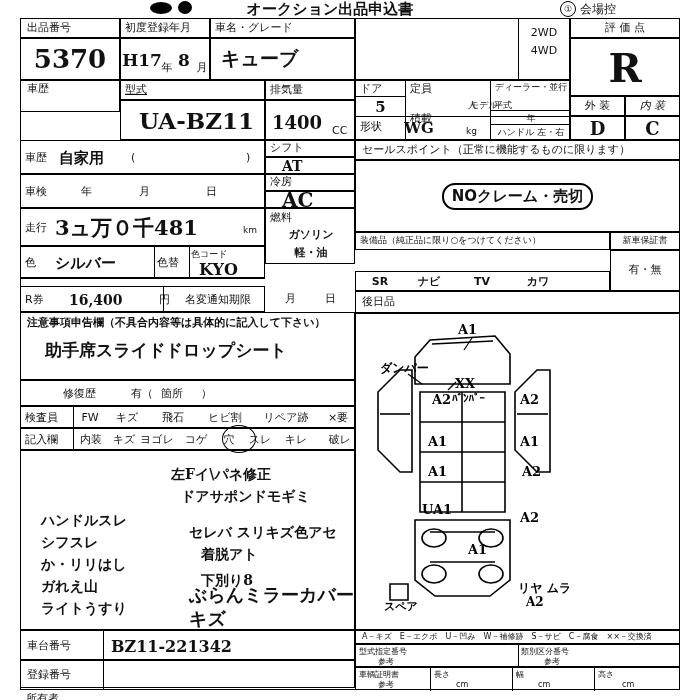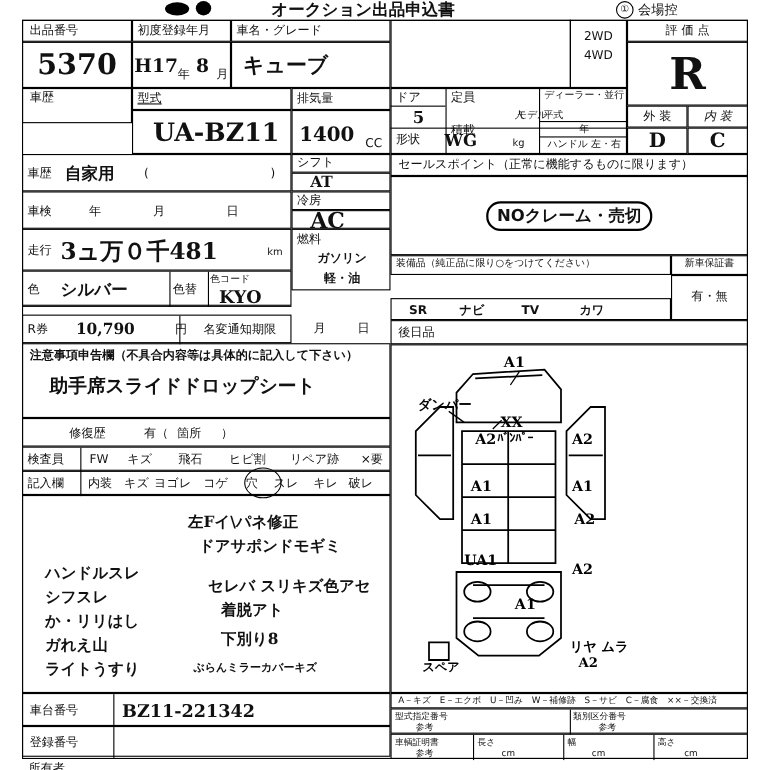--- a/index.html
+++ b/index.html
@@ -154,21 +154,21 @@
     <div class="bx lft hand" style="left:34px;top:4px;width:100px;height:24px;font-size:15px;">シルバー</div>
     <div class="bx lft lbl" style="left:136px;top:9px;width:32px;height:14px;">色替</div>
     <div class="bx lft sm" style="left:170px;top:2px;width:56px;height:12px;">色コード</div>
     <div class="bx lft hand" style="left:178px;top:12px;width:60px;height:20px;font-size:16px;">KYO</div>
     <div class="vline" style="left:133px;top:0;height:32px;"></div>
     <div class="vline" style="left:168px;top:0;height:32px;"></div>
   </div>
 
   <div class="bx b" style="left:20px;top:286px;width:245px;height:26px;">
     <div class="bx lft lbl" style="left:4px;top:6px;width:26px;height:14px;">R券</div>
-    <div class="bx lft hand" style="left:48px;top:3px;width:90px;height:20px;font-size:14px;">10,790</div>
+    <div class="bx lft hand" style="left:48px;top:3px;width:90px;height:20px;font-size:14px;">16,400</div>
     <div class="bx lft lbl" style="left:138px;top:6px;width:20px;height:14px;">円</div>
     <div class="bx lft lbl" style="left:164px;top:6px;width:100px;height:14px;">名変通知期限</div>
     <div class="vline" style="left:142px;top:0;height:26px;"></div>
   </div>
   <div class="bx lft lbl" style="left:285px;top:292px;width:24px;height:14px;">月</div>
   <div class="bx lft lbl" style="left:325px;top:292px;width:24px;height:14px;">日</div>
   <div class="hline" style="left:20px;top:278px;width:245px;"></div>
 
   <div class="bx b lft lbl" style="left:355px;top:140px;width:325px;height:20px;padding-left:6px;">セールスポイント（正常に機能するものに限ります）</div>
   <div class="bx b ctr" style="left:355px;top:160px;width:325px;height:72px;">
@@ -212,39 +212,39 @@
   </div>
   <div class="bx b" style="left:20px;top:428px;width:335px;height:22px;">
     <div class="bx lft lbl" style="left:4px;top:4px;width:50px;height:14px;">記入欄</div>
     <div class="bx ctr lbl" style="left:54px;top:4px;width:32px;height:14px;">内装</div>
     <div class="bx ctr lbl" style="left:88px;top:4px;width:30px;height:14px;">キズ</div>
     <div class="bx ctr lbl" style="left:118px;top:4px;width:36px;height:14px;">ヨゴレ</div>
     <div class="bx ctr lbl" style="left:158px;top:4px;width:34px;height:14px;">コゲ</div>
     <div class="bx ctr lbl" style="left:196px;top:4px;width:24px;height:14px;">穴</div>
     <div class="bx ctr lbl" style="left:224px;top:4px;width:30px;height:14px;">スレ</div>
     <div class="bx ctr lbl" style="left:258px;top:4px;width:34px;height:14px;">キレ</div>
-    <div class="bx ctr lbl" style="left:288px;top:4px;width:38px;height:14px;">破レ</div>
+    <div class="bx ctr lbl" style="left:300px;top:4px;width:38px;height:14px;">破レ</div>
     <div class="vline" style="left:52px;top:0;height:22px;"></div>
   </div>
 
   <div class="bx" style="left:222px;top:425px;width:34px;height:28px;border:1.6px solid #000;border-radius:50%;"></div>
 
   <div class="bx b" style="left:20px;top:450px;width:335px;height:180px;">
     <div class="bx lft hand" style="left:20px;top:60px;width:140px;height:20px;font-size:14px;">ハンドルスレ</div>
     <div class="bx lft hand" style="left:20px;top:82px;width:140px;height:20px;font-size:14px;">シフスレ</div>
     <div class="bx lft hand" style="left:20px;top:104px;width:140px;height:20px;font-size:14px;">か・リリはし</div>
     <div class="bx lft hand" style="left:20px;top:126px;width:140px;height:20px;font-size:14px;">ガれえ山</div>
     <div class="bx lft hand" style="left:20px;top:148px;width:150px;height:20px;font-size:14px;">ライトうすり</div>
 
     <div class="bx lft hand" style="left:150px;top:14px;width:180px;height:20px;font-size:14px;">左Fイ\パネ修正</div>
     <div class="bx lft hand" style="left:160px;top:36px;width:180px;height:20px;font-size:14px;">ドアサポンドモギミ</div>
     <div class="bx lft hand" style="left:168px;top:72px;width:180px;height:20px;font-size:14px;">セレバ スリキズ色アセ</div>
     <div class="bx lft hand" style="left:180px;top:94px;width:150px;height:20px;font-size:14px;">着脱アト</div>
     <div class="bx lft hand" style="left:180px;top:120px;width:150px;height:20px;font-size:14px;">下別り8</div>
-    <div class="bx lft hand" style="left:155px;top:146px;width:180px;height:20px;font-size:10px;">ぶらんミラーカバーキズ</div>
+    <div class="bx lft hand" style="left:168px;top:146px;width:180px;height:20px;font-size:18px;">ぶらんミラーカバーキズ</div>
   </div>
 
   <div class="bx b" style="left:355px;top:313px;width:325px;height:317px;"></div>
   <div class="diagram">
     <svg width="335" height="300" viewBox="0 0 335 300">
 
       <g fill="none" stroke="#000" stroke-width="1.6">
 
         <path d="M55 35 L70 18 L135 14 L150 32 L150 62 L55 62 Z"></path>
         <path d="M72 22 L133 19"></path>

